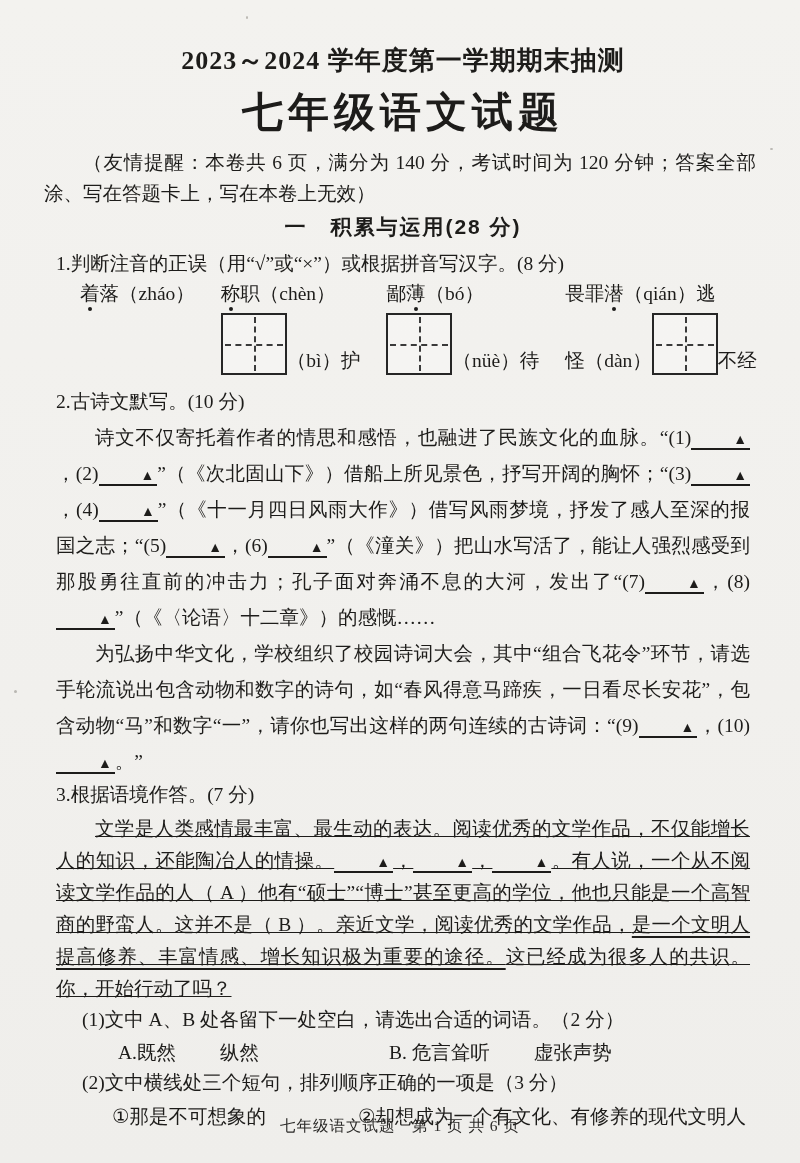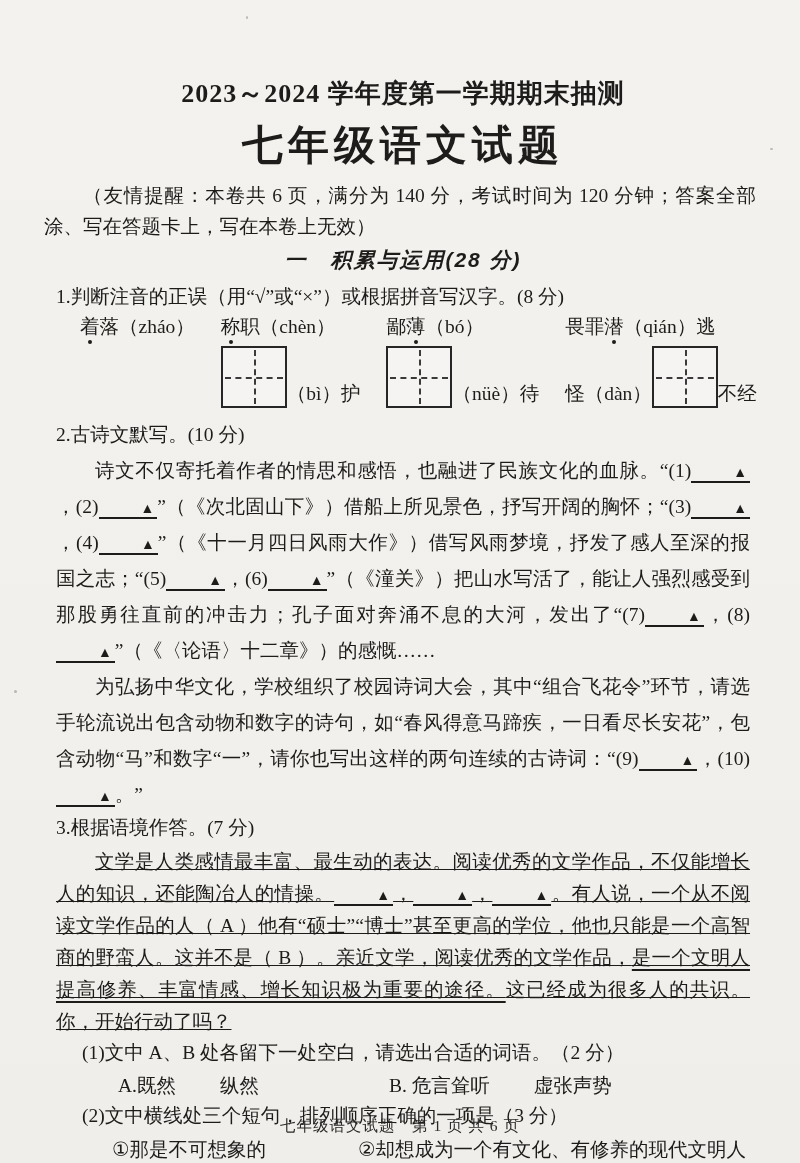--- a/index.html
+++ b/index.html
@@ -5,42 +5,41 @@
   html,body{margin:0;padding:0;}
   body{
     width:800px;height:1163px;
     background:#f2f1ee;
     color:#1d1c1a;
     font-family:"Liberation Serif","DejaVu Serif","DejaVu Sans",serif;
     position:relative;overflow:hidden;
   }
   .sheet{
     position:absolute;inset:0;
-    padding:78px 50px 0 56px;
+    padding:45px 50px 0 56px;
     box-sizing:border-box;
     background:linear-gradient(180deg,#f3f2ef 0%,#f1f0ed 60%,#efeeeb 100%);
   }
   .title1{
     font-size:26px;font-weight:bold;text-align:center;
     margin:0 0 12px;letter-spacing:1px;line-height:1.2;
   }
   .title2{
     font-size:41px;font-weight:bold;text-align:center;
     margin:0 0 10px;letter-spacing:5px;line-height:1.2;
   }
   .notice{
     font-size:19.5px;line-height:31px;text-indent:2em;
     margin:0 -6px 4px -12px;text-align:justify;
   }
   .section-heading{
     font-size:21px;font-weight:bold;text-align:center;
     margin:2px 0 8px;
     font-family:"Liberation Sans","DejaVu Sans",sans-serif;
     letter-spacing:2px;
-    font-style:italic;
   }
   .stem{font-size:19.5px;line-height:29px;margin:0 0 4px;}
   .q2-stem{margin-top:12px;}
   
   .q1-grid{display:flex;gap:26px;padding-left:24px;margin:2px 0 12px;}
   .q1-cell{display:flex;flex-direction:column;align-items:flex-start;}
   .q1-label{font-size:19.5px;line-height:24px;margin-bottom:7px;white-space:nowrap;}
   .em-dot{position:relative;display:inline-block;}
   .em-dot::after{
     content:"";position:absolute;left:50%;bottom:-5px;width:4px;height:4px;

